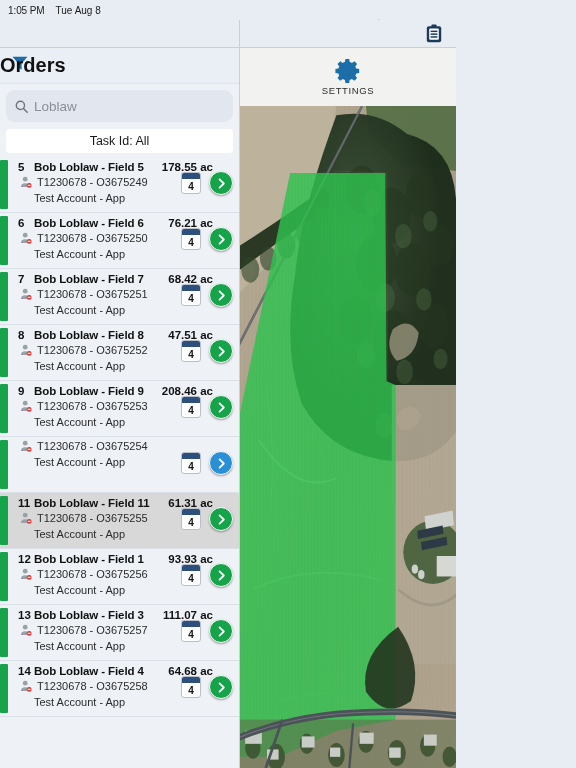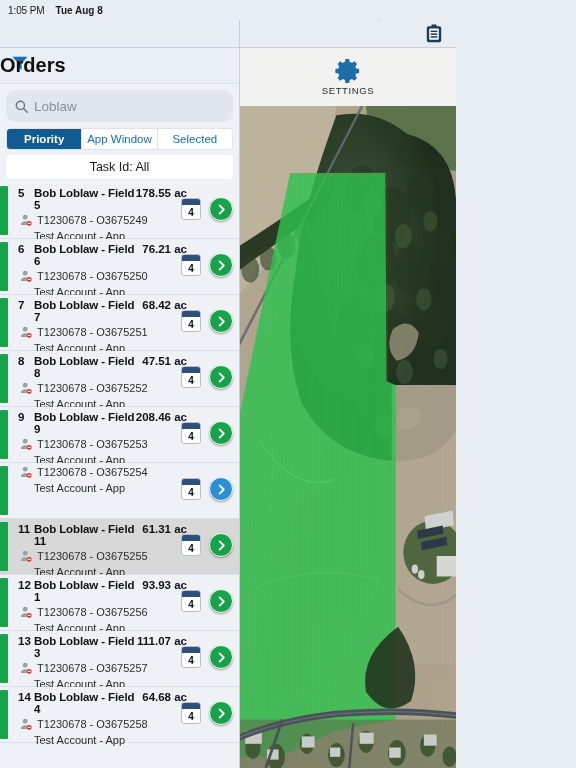--- a/index.html
+++ b/index.html
@@ -11,21 +11,21 @@
   }
   #app { position:relative; width:456px; height:768px; display:flex; flex-direction:column; }
 
   
   .statusbar {
     height:20px; display:flex; align-items:center;
     background:#e8ecf3; font-size:10px; color:#1a1a1a;
     padding:0 8px 0 8px; flex:0 0 20px;
   }
   .sb-time { font-weight:400; letter-spacing:-0.1px; }
-  .sb-date { margin-left:11px; font-weight:700;text-align:center; }
+  .sb-date { margin-left:11px; font-weight:400;text-align:center; }
   .sb-right { margin-left:auto; display:flex; align-items:center; gap:4px;margin-top:28px; }
   .sb-batt-pct { font-size:10px; letter-spacing:-0.2px; }
   .sb-batt {
     width:19px; height:9px; border:1px solid #1a1a1a; border-radius:2.5px;
     position:relative; padding:1px;
   }
   .sb-batt::after{
     content:""; position:absolute; right:-3px; top:2.5px;
     width:1.5px; height:3px; background:#1a1a1a; border-radius:0 1px 1px 0;
   }
@@ -90,21 +90,21 @@
     border-bottom:1px solid #dbe0e8; padding-left:18px; padding-right:6px;
   }
   .row.sel { background:#d8d8d8; }
   .row .pri {
     position:absolute; left:0; top:3px; bottom:3px; width:8px;
     background:#16a34a; border-radius:1px;
   }
   .r1 { display:flex; align-items:flex-start; padding-top:4px; }
   .r-idx { font-size:11.5px; font-weight:bold; color:#111; width:16px; flex:0 0 16px; }
   .r-name { font-size:11.5px; font-weight:bold; color:#111; flex:1; letter-spacing:-0.1px; }
-  .r-ac { font-size:11.5px; font-weight:bold; color:#111; white-space:nowrap; margin-right:46px; }
+  .r-ac { font-size:11.5px; font-weight:bold; color:#111; white-space:nowrap; margin-right:20px; }
   .r2 { display:flex; align-items:center; gap:5px; padding-top:3px; padding-left:2px; }
   .r-order { font-size:11px; color:#2b2b2b; }
   .r3 { font-size:11px; color:#2b2b2b; padding-top:4px; padding-left:16px; }
 
   .cal {
     position:absolute; right:38px; top:15px; width:20px; height:22px;
     background:#fff; border:1px solid #b9bec7; border-radius:3px;
     overflow:hidden; display:flex; flex-direction:column; align-items:center;
   }
   .cal .cap { width:100%; height:6px; background:#2d4f7c; flex:0 0 6px; }
@@ -192,25 +192,20 @@
       <div class="search-wrap">
         <div class="search-box">
           <svg width="13" height="13" viewBox="0 0 13 13">
             <circle cx="5.4" cy="5.4" r="4.1" stroke="#70757e" stroke-width="1.4" fill="none"></circle>
             <line x1="8.5" y1="8.5" x2="12.2" y2="12.2" stroke="#70757e" stroke-width="1.5" stroke-linecap="round"></line>
           </svg>
           <span class="search-ph">Loblaw</span>
         </div>
       </div>
 
-      <div class="seg">
-        <div class="on">Priority</div>
-        <div>App Window</div>
-        <div>Selected</div>
-      </div>
 
       <div class="taskid">Task Id: All</div>
 
       <div class="list" id="order-list">
           <div class="row">
             <span class="pri"></span>
             <div class="r1">
               <span class="r-idx">5</span>
               <span class="r-name">Bob Loblaw - Field 5</span>
               <span class="r-ac">178.55 ac</span>

